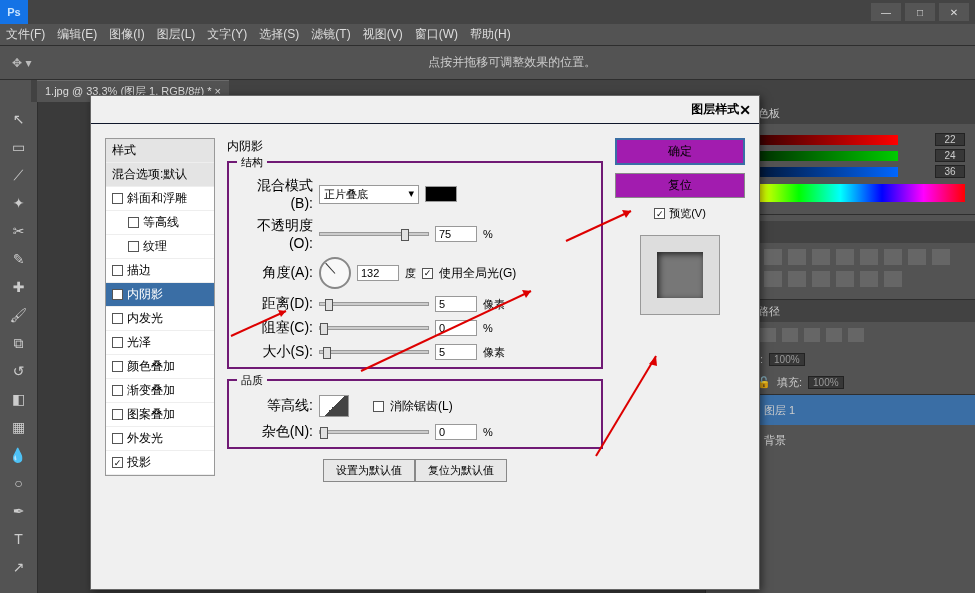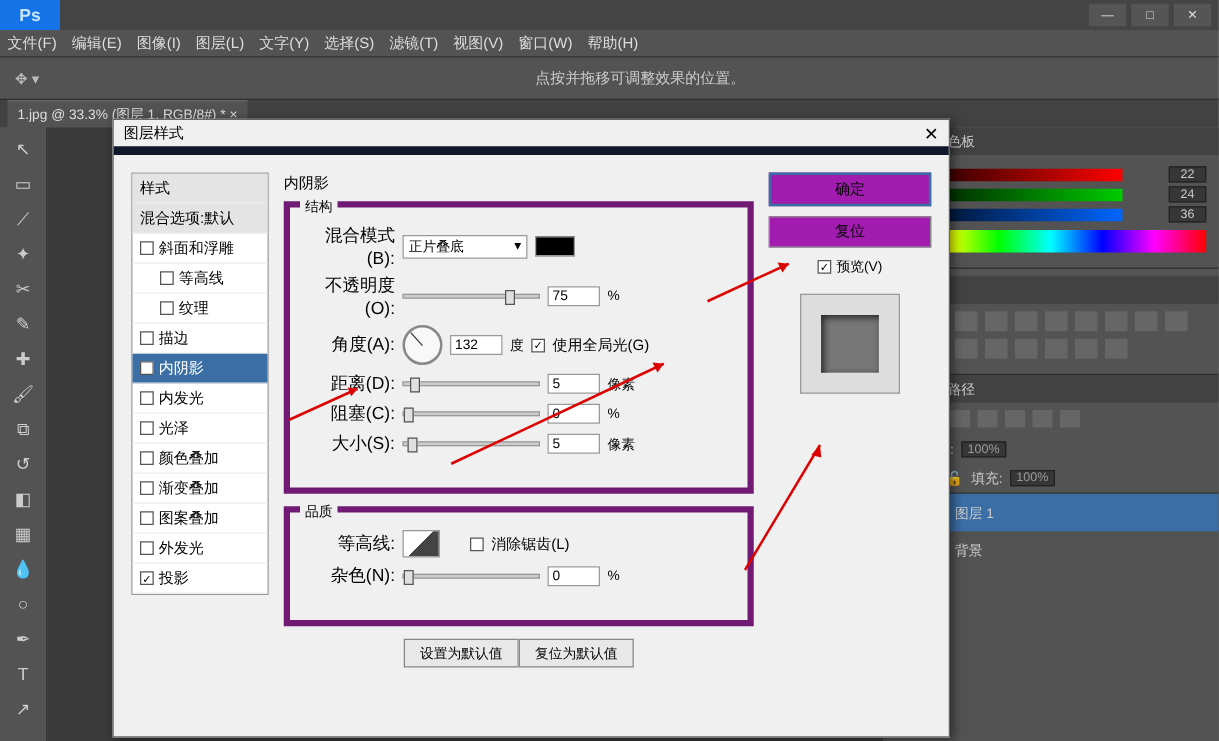--- a/index.html
+++ b/index.html
@@ -1,30 +1,30 @@
 <!DOCTYPE html>
 <html><head>
   <meta charset="utf-8">
   <style>
     * { margin: 0; padding: 0; box-sizing: border-box; font-family: "Microsoft YaHei", sans-serif; }
     body { width: 975px; height: 593px; background: #535353; overflow: hidden; position: relative; }
     
     .titlebar { height: 24px; background: #444; display: flex; align-items: center; justify-content: space-between; }
-    .ps-logo { width: 48px; height: 24px; background: #1473e6; display: flex; align-items: center; justify-content: center; color: #c8e4ff; font-size: 14px; font-weight: bold; }
+    .ps-logo { width: 28px; height: 24px; background: #1473e6; display: flex; align-items: center; justify-content: center; color: #c8e4ff; font-size: 11px; font-weight: bold; }
     .window-controls { display: flex; gap: 4px; padding-right: 6px; }
     .win-btn { width: 30px; height: 18px; background: #555; display: flex; align-items: center; justify-content: center; color: #ddd; font-size: 10px; }
     
     .menubar { height: 22px; background: #535353; display: flex; align-items: center; padding-left: 6px; gap: 12px; font-size: 12px; color: #ddd; border-bottom: 1px solid #2e2e2e; }
     .menubar span { cursor: pointer; }
     
     .optionbar { height: 34px; background: #535353; border-bottom: 1px solid #2e2e2e; display: flex; align-items: center; padding-left: 12px; color: #ddd; font-size: 12px; }
     .move-icon { margin-right: 18px; color: #bbb; }
     .option-text { flex: 1; text-align: center; color: #ccc; }
     
-    .tabbar { height: 22px; background: #424242; display: flex; align-items: center; padding-left: 6px; }
+    .tabbar { height: 22px; background: #424242; display: flex; align-items: center; padding-left: 6px; margin-left: 31px; }
     .doctab { background: #535353; height: 22px; padding: 0 8px; color: #ddd; font-size: 11px; display: flex; align-items: center; border-top: 1px solid #6a6a6a; }
     
     .workspace { position: relative; height: calc(100% - 102px); background: #535353; display: flex; }
     .toolbox { width: 38px; background: #535353; border-right: 1px solid #2e2e2e; display: flex; flex-direction: column; align-items: center; gap: 6px; padding-top: 6px; }
     .tool { width: 22px; height: 22px; color: #ccc; display: flex; align-items: center; justify-content: center; font-size: 14px; }
     
     .canvas-area { flex: 1; background: #3a3a3a; position: relative; }
     
     .panels { width: 270px; background: #535353; border-left: 1px solid #2e2e2e; display: flex; flex-direction: column; font-size: 11px; color: #ccc; }
     .panel-tabs { height: 22px; background: #424242; display: flex; align-items: center; padding-left: 8px; gap: 10px; }
@@ -50,34 +50,34 @@
     
     .layers-panel { border-top: 1px solid #2e2e2e; flex: 1; }
     .layer-row { display: flex; align-items: center; height: 30px; padding: 0 8px; gap: 6px; }
     .layer-row.sel { background: #3a6ea5; }
     .layer-thumb { width: 24px; height: 24px; border: 1px solid #888; }
     .thumb-1 { background: #0a0; }
     .thumb-bg { background: linear-gradient(135deg, #0a0 50%, #040 50%); }
     
     
     .dialog { position: absolute; left: 90px; top: 95px; width: 670px; height: 495px; background: #f0f0f0; border: 1px solid #666; box-shadow: 2px 2px 8px rgba(0,0,0,0.5); z-index: 100; font-size: 12px; color: #000; }
-    .dlg-title { height: 28px; border-bottom: 7px solid #0f172a; display: flex; align-items: center; justify-content: space-between; padding: 0 8px; }
+    .dlg-title { height: 28px; border-bottom: 1px solid #0f172a; display: flex; align-items: center; justify-content: flex-end; padding: 0 8px; font-weight: bold; }
     .dlg-close { font-size: 14px; cursor: pointer; }
     .dlg-body { display: flex; height: calc(100% - 28px); padding: 14px; gap: 12px; }
     
     .style-list { width: 110px; }
     .style-list-box { border: 1px solid #999; background: #fff; }
     .style-item { padding: 3px 6px; border-bottom: 1px solid #eee; display: flex; align-items: center; gap: 4px; }
     .style-item.header { background: #e4e4e4; font-weight: normal; }
     .style-item.sub { padding-left: 22px; }
     .style-item.sel { background: #3a6ea5; color: #fff; }
     .cb { width: 11px; height: 11px; border: 1px solid #555; background: #fff; display: inline-flex; align-items: center; justify-content: center; font-size: 9px; }
     
     .style-settings { flex: 1; }
-    .fieldset { border: 5px solid #701a75; padding: 8px 12px 20px; margin-bottom: 10px; position: relative; }
+    .fieldset { border: 2px solid #701a75; padding: 8px 12px 0; margin-bottom: 10px; position: relative; }
     .fs-title { position: absolute; top: -8px; left: 8px; background: #f0f0f0; padding: 0 4px; font-size: 11px; }
     .form-row { display: flex; align-items: center; margin: 6px 0; gap: 6px; }
     .form-label { width: 72px; text-align: right; font-size: 14px; }
     .slider { flex: 1; max-width: 110px; height: 4px; background: #ccc; position: relative; border: 1px solid #999; }
     .slider-thumb { position: absolute; top: -4px; width: 8px; height: 12px; background: #e0e0e0; border: 1px solid #555; }
     .num-input { width: 42px; border: 1px solid #999; padding: 1px 3px; background: #fff; font-size: 11px; }
     .unit { font-size: 11px; }
     .select { border: 1px solid #999; padding: 1px 4px; background: #fff; font-size: 11px; min-width: 100px; display: flex; justify-content: space-between; }
     .swatch { width: 32px; height: 16px; background: #000; border: 1px solid #999; }
     .angle-dial { width: 32px; height: 32px; border: 2px solid #888; border-radius: 50%; background: #f8f8f8; position: relative; }

